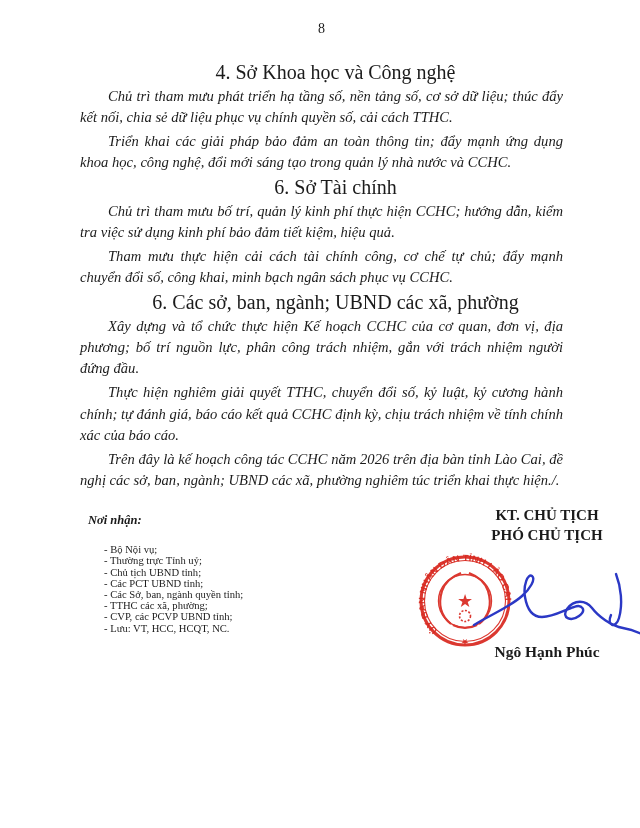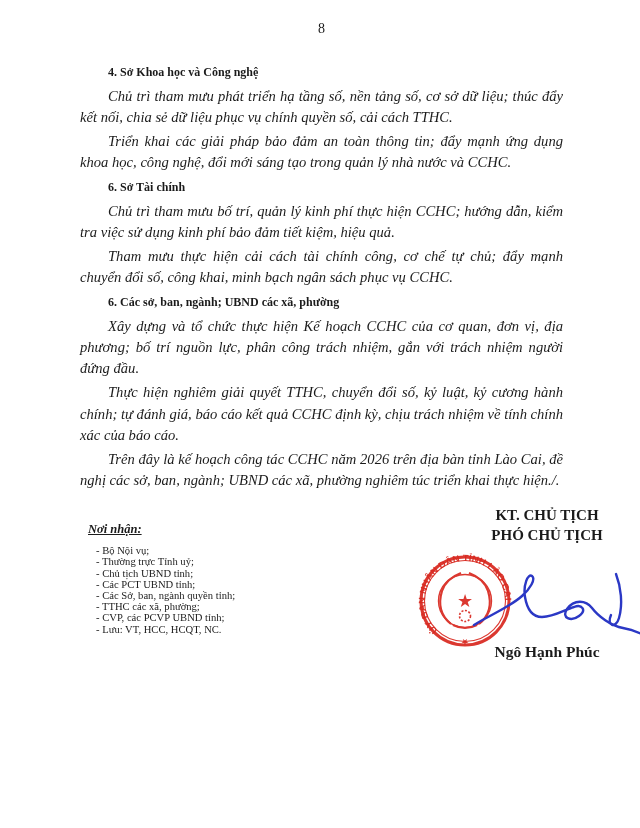--- a/index.html
+++ b/index.html
@@ -12,45 +12,45 @@
     overflow:hidden;
     box-sizing:border-box;
     padding:20px 77px 0 80px;
   }
   .page-number{
     text-align:center;
     font-size:14px;line-height:17px;
     margin-bottom:24px;
   }
   h3.sec-heading{
-    font-size:12px;line-height:22px;
-    font-weight:bold;margin:3px 0 0 0;
+    font-size:20px;line-height:22px;
+    font-weight:normal;margin:3px 0 0 0;
     text-indent:28px;
+    text-align:center;
   }
   p.body-para{
     font-size:14.6px;line-height:21.3px;
     margin:2.5px 0 0 0;
     text-align:justify;
     text-indent:28px;
     font-style:italic;
   }
   .footer{
     position:relative;
     margin-top:14px;
     height:230px;
   }
   .recipients{
     position:absolute;left:8px;top:5px;width:250px;
   }
   .recipients .label{
     font-size:12.5px;font-weight:bold;font-style:italic;
-    margin:12px 0 4px 0;
-    text-decoration:underline;
+    margin:3px 0 4px 0;
   }
-  .recipients ul{list-style:none;margin:8px;padding:0;}
+  .recipients ul{list-style:none;margin:16px;padding:0;}
   .recipients li{
     font-size:10.6px;line-height:11.2px;
     margin:0;padding:0;
   }
   .sign-block{
     position:absolute;left:357px;top:0;width:220px;
     text-align:center;
   }
   .sign-title{
     font-size:15px;line-height:20px;font-weight:bold;

